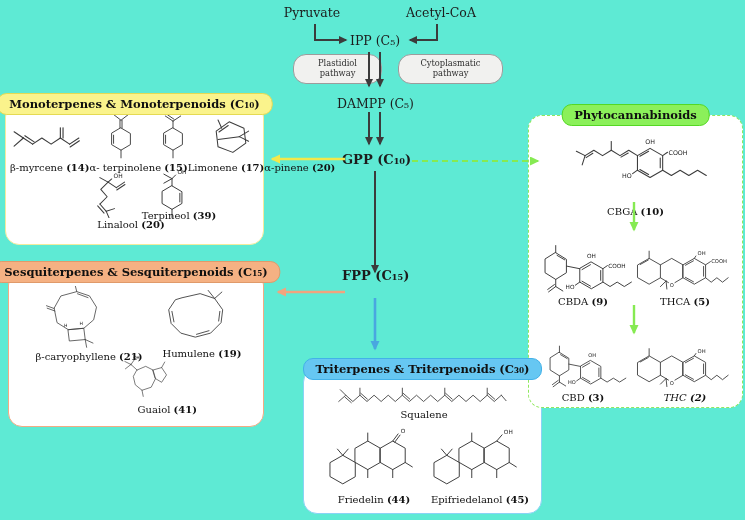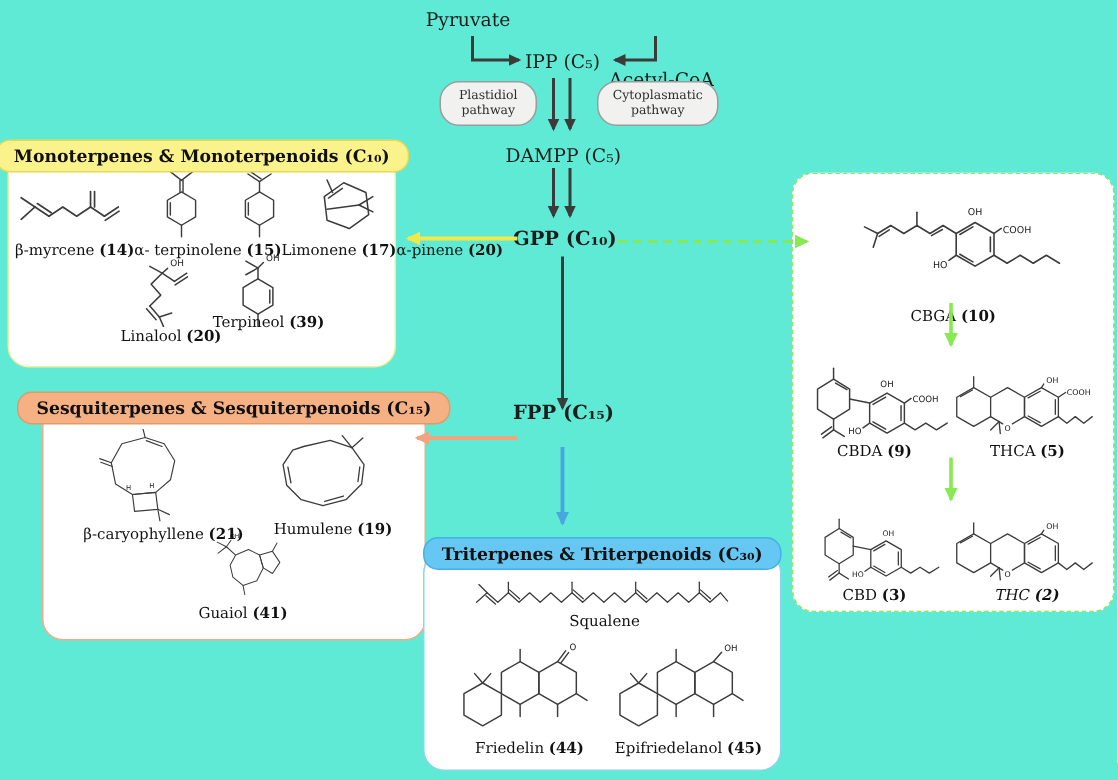--- a/index.html
+++ b/index.html
@@ -2,25 +2,25 @@
 <html><head>
 <meta charset="utf-8">
 <style>
   html,body{margin:0;padding:0;background:#fff;}
   .page{position:relative;width:745px;height:520px;background:#5eead4;
         font-family:"DejaVu Serif",serif;overflow:hidden;}
   .node{position:absolute;text-align:center;font-size:12.5px;color:#1c1c1c;white-space:nowrap;}
   .node.bold{font-weight:bold;font-size:13px;}
   .gpill{position:absolute;background:#f1f1ef;border:1px solid #9c9c9c;border-radius:13px;
          font-size:8.3px;line-height:1.2;display:flex;align-items:center;justify-content:center;
-         text-align:center;color:#2e2e2e;padding:1px 3px;}
+         text-align:center;color:#2e2e2e;padding:1px 15px;}
   .box{position:absolute;border-radius:14px;background:#fff;}
   .box.yellowb{border:1.6px solid #f3eb9d;}
-  .box.orangeb{border:1.6px solid #f2ab84;margin-left:20px;}
-  .box.blueb{border:1.6px solid #89d3f5;}
+  .box.orangeb{border:1.6px solid #f2ab84;}
+  .box.blueb{border:1.6px solid #89d3f5;margin-left:21px;}
   .box.greenb{border:1.8px dashed #8fe85e;}
   .bhead{position:absolute;left:50%;transform:translateX(-50%);white-space:nowrap;font-weight:bold;
          font-size:11.5px;padding:3px 12px;border-radius:10px;color:#101010;z-index:3;}
   .bhead.yellowh{background:#faf38c;border:1px solid #e5da52;top:-11px;}
   .bhead.orangeh{background:#f5b183;border:1px solid #e09a6a;top:-11px;}
   .bhead.blueh{background:#66c7f2;border:1px solid #42b1e8;top:-11px;}
   .bhead.greenh{background:#8bf05a;border:1px solid #55d824;top:-12px;}
   .mlabel{position:absolute;font-size:10px;color:#111;text-align:center;white-space:nowrap;}
   .mlabel b{font-weight:bold;}
   .row-labels{position:absolute;display:flex;justify-content:space-between;
@@ -37,21 +37,21 @@
   .overlay .ab{stroke:#49a7e0;stroke-width:2.6;fill:none;}
   .overlay .ag{stroke:#86ea52;stroke-width:2.4;fill:none;}
   .overlay .dash{stroke-dasharray:6 4;stroke-width:2;}
 </style>
 </head>
 <body>
 
 <div class="page">
 
   <div class="node" style="left:282px;top:5px;width:60px;">Pyruvate</div>
-  <div class="node" style="left:406px;top:5px;width:70px;margin-top:40px;">Acetyl-CoA</div>
+  <div class="node" style="left:406px;top:5px;width:70px;">Acetyl-CoA</div>
   <div class="node" style="left:349px;top:33px;width:52px;">IPP (C₅)</div>
   <div class="gpill" style="left:293px;top:54px;width:57px;height:26px;">Plastidiol pathway</div>
   <div class="gpill" style="left:398px;top:54px;width:73px;height:26px;">Cytoplasmatic pathway</div>
   <div class="node" style="left:337px;top:96px;width:76px;">DAMPP (C₅)</div>
   <div class="node bold" style="left:342px;top:152px;width:66px;">GPP (C₁₀)</div>
   <div class="node bold" style="left:342px;top:268px;width:66px;">FPP (C₁₅)</div>
 
   <div class="box yellowb" style="left:5px;top:103px;width:257px;height:140px;">
     <div class="bhead yellowh">Monoterpenes &amp; Monoterpenoids (C₁₀)</div>
 
@@ -122,21 +122,21 @@
       <text x="28" y="9">OH</text>
       <line x1="22" y1="14" x2="26" y2="10"></line>
       <line x1="22" y1="14" x2="13" y2="9"></line>
         <line x1="22" y1="14" x2="13" y2="19"></line>
       <line x1="22" y1="14" x2="22" y2="22"></line>
       <polygon points="22,22 33,28.5 33,41.5 22,48 11,41.5 11,28.5"></polygon>
       <line x1="30.7" y1="30.2" x2="30.7" y2="39.8"></line>
       <line x1="22" y1="48" x2="22" y2="57"></line>
     </svg>
 
-    <div class="mlabel" style="left:53px;top:115px;width:110px;"><span>Linalool</span> <b>(20)</b></div>
+    <div class="mlabel" style="left:70px;top:115px;width:110px;"><span>Linalool</span> <b>(20)</b></div>
     <div class="mlabel" style="left:128px;top:106px;width:90px;"><span>Terpineol</span> <b>(39)</b></div>
   </div>
 
   <div class="box orangeb" style="left:8px;top:271px;width:254px;height:154px;">
     <div class="bhead orangeh">Sesquiterpenes &amp; Sesquiterpenoids (C₁₅)</div>
 
     <svg class="mol" style="left:18px;top:14px;" width="96" height="62" viewBox="0 0 115 88">
       <polygon points="38,14 60,8 78,14 88,30 84,48 70,60 48,62 32,52 28,32"></polygon>
       <line x1="61" y1="11" x2="76" y2="16.5"></line>
       <line x1="60" y1="8" x2="58" y2="0"></line>
@@ -166,21 +166,21 @@
       <line x1="26" y1="17" x2="31" y2="10"></line>
       <line x1="26" y1="17" x2="16" y2="12"></line>
         <line x1="26" y1="17" x2="17" y2="24"></line>
       <line x1="26" y1="17" x2="36" y2="26"></line>
       <polygon points="36,26 50,20 62,26 66,40 59,54 44,59 33,50 30,37"></polygon>
       <polygon points="62,26 76,22 84,34 76,46 66,40"></polygon>
       <line x1="76" y1="22" x2="81" y2="13"></line>
       <line x1="44" y1="59" x2="46" y2="69"></line>
     </svg>
 
-    <div class="mlabel" style="left:78px;top:132px;width:110px;"><span>Guaiol</span> <b>(41)</b></div>
+    <div class="mlabel" style="left:78px;top:132px;width:110px;text-align:right;"><span>Guaiol</span> <b>(41)</b></div>
   </div>
 
   <div class="box blueb" style="left:282px;top:368px;width:237px;height:144px;">
     <div class="bhead blueh">Triterpenes &amp; Triterpenoids (C₃₀)</div>
 
     <svg class="mol" style="left:8px;top:16px;" width="220" height="22" viewBox="0 0 218 28">
       <polyline points="3,21 12,13 21,21 30,13 39,21 48,13 57,21 66,13 75,21 84,13 93,21 102,13 111,21 120,13 129,21 138,13 147,21 156,13 165,21 174,13 183,21 192,13 201,21 210,13"></polyline>
       <line x1="12" y1="13" x2="5" y2="6"></line>
         <line x1="210" y1="13" x2="216" y2="20"></line>
       <line x1="30" y1="13" x2="30" y2="4"></line>
@@ -222,20 +222,21 @@
       <line x1="46" y1="50" x2="46" y2="59"></line>
         <line x1="74" y1="50" x2="74" y2="59"></line>
       <line x1="88" y1="42" x2="96" y2="47"></line>
     </svg>
 
     <div class="mlabel" style="left:15px;top:125px;width:110px;"><span>Friedelin</span> <b>(44)</b></div>
     <div class="mlabel" style="left:120px;top:125px;width:112px;"><span>Epifriedelanol</span> <b>(45)</b></div>
   </div>
 
   <div class="box greenb" style="left:528px;top:115px;width:213px;height:291px;">
+    <div class="bhead greenh">Phytocannabinoids</div>
 
     <svg class="mol" style="left:27px;top:13px;" width="160" height="62" viewBox="0 0 165 62">
       <polygon points="97,19 110,26.5 110,41.5 97,49 84,41.5 84,26.5"></polygon>
       <line x1="107.5" y1="29" x2="107.5" y2="39"></line>
       <line x1="95.5" y1="46" x2="86.5" y2="40.8"></line>
       <line x1="86.5" y1="27.2" x2="95.5" y2="22"></line>
       <text x="97" y="14" text-anchor="middle">OH</text>
       <line x1="110" y1="26.5" x2="115" y2="23"></line>
       <text x="116" y="26">COOH</text>
       <line x1="84" y1="41.5" x2="79" y2="45"></line>

